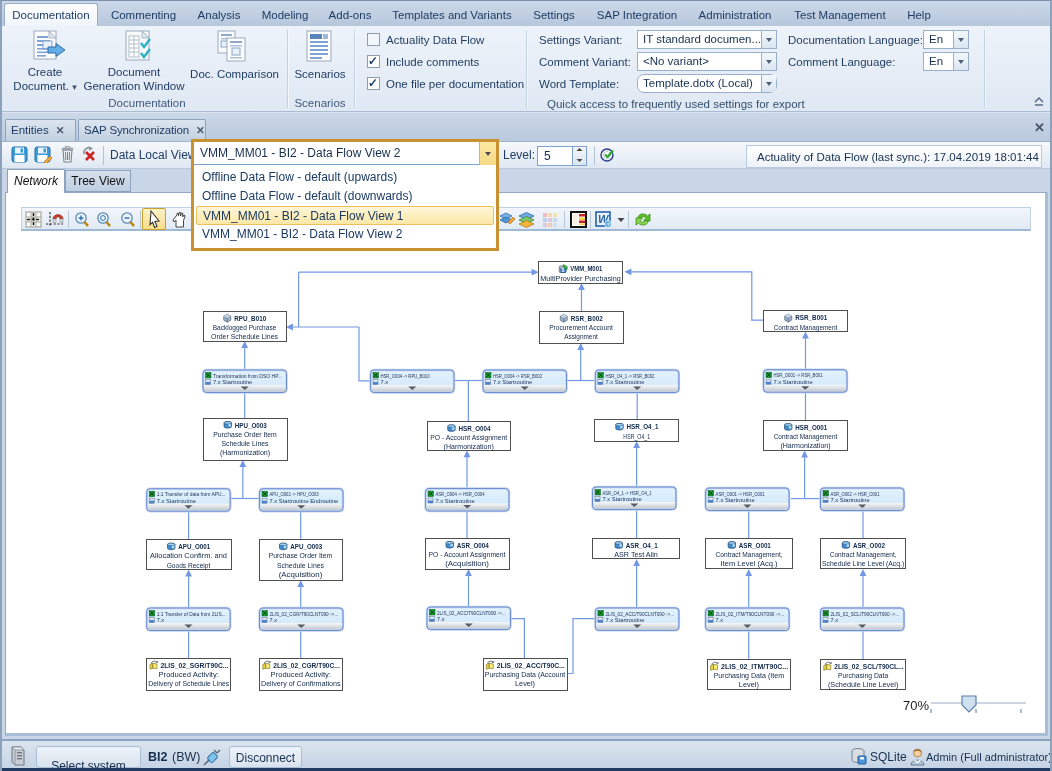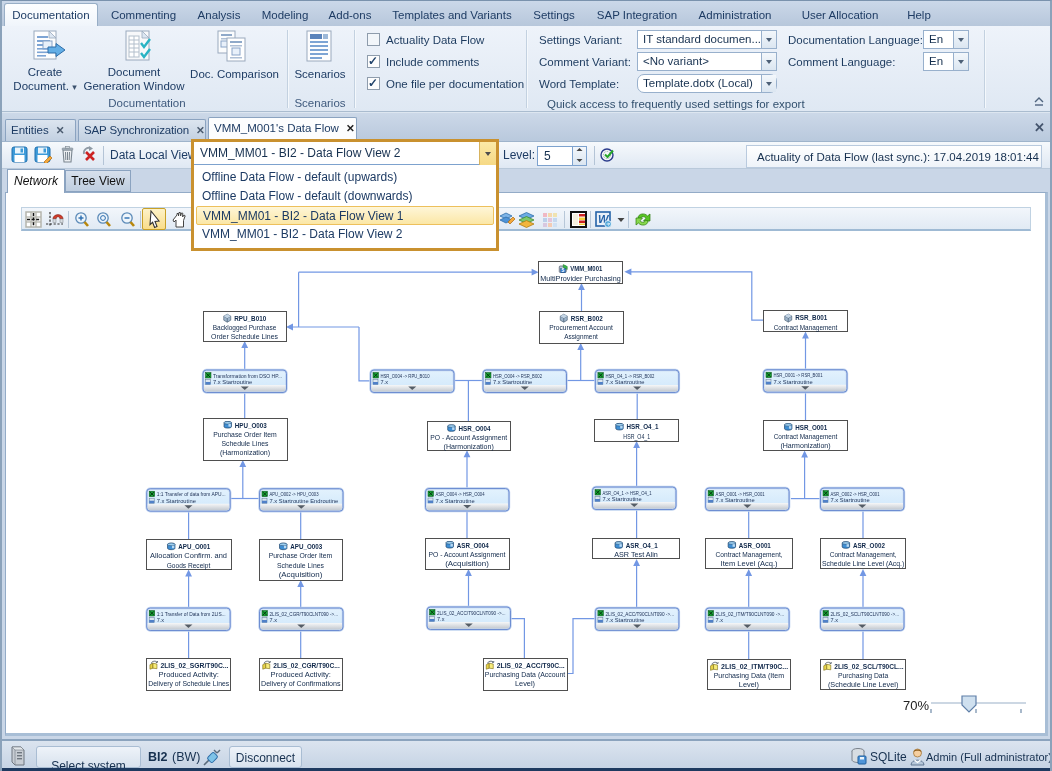--- a/index.html
+++ b/index.html
@@ -86,21 +86,21 @@
   <div id="menubar" class="abs">
     <div class="mtab sel" style="left:2px; width:94px;">Documentation</div>
     <div class="mtab" style="left:104px; width:75px;">Commenting</div>
     <div class="mtab" style="left:187px; width:60px;">Analysis</div>
     <div class="mtab" style="left:252px; width:62px;">Modeling</div>
     <div class="mtab" style="left:319px; width:58px;">Add-ons</div>
     <div class="mtab" style="left:385px; width:130px;">Templates and Variants</div>
     <div class="mtab" style="left:524px; width:56px;">Settings</div>
     <div class="mtab" style="left:588px; width:94px;">SAP Integration</div>
     <div class="mtab" style="left:688px; width:90px;">Administration</div>
-    <div class="mtab" style="left:786px; width:104px;">User Allocation</div>
+    <div class="mtab" style="left:786px; width:104px;">Test Management</div>
     <div class="mtab" style="left:897px; width:40px;">Help</div>
   </div>
   <div id="ribbon" class="abs">
 
     <svg class="abs" style="left:30px; top:4px;" width="60" height="34" viewBox="0 0 60 34">
       <g>
         <rect x="2" y="1" width="22" height="28" fill="#fdfdfe" stroke="#9aa9bd"></rect>
         <path d="M17 1 L24 8 L17 8 Z" fill="#dce6f2" stroke="#9aa9bd" stroke-width="0.8"></path>
         <rect x="5" y="6" width="11" height="2" fill="#7da4d4"></rect>
         <rect x="5" y="10" width="13" height="2" fill="#7da4d4"></rect>
@@ -195,21 +195,20 @@
     <div class="rlabel" style="left:545px; top:72px; color:#32506e;">Quick access to frequently used settings for export</div>
     <div class="gsep" style="left:982px;"></div>
     <svg class="abs" style="left:1030px; top:70px;" width="14" height="12" viewBox="0 0 14 12">
       <path d="M3 6 L7 2 L11 6" fill="none" stroke="#4f647e" stroke-width="1.4"></path>
       <line x1="3" y1="9" x2="11" y2="9" stroke="#4f647e" stroke-width="1.4"></line>
     </svg>
   </div>
   <div id="tabrow" class="abs">
     <div class="dtab" style="left:3px; width:71px;"><span class="lbl">Entities</span><span class="x">✕</span></div>
     <div class="dtab" style="left:76px; width:128px;"><span class="lbl" style="letter-spacing:-0.15px;">SAP Synchronization</span><span class="x">✕</span></div>
-    <div class="dtab act" style="left:206px; width:149px;"><span class="lbl">VMM_M001's Data Flow</span><span class="x" style="color:#222;">✕</span></div>
     <div id="tabclose">✕</div>
   </div>
   <div id="toolbar" class="abs">
 
     <svg class="abs" style="left:9px; top:4px;" width="17" height="17" viewBox="0 0 17 17">
       <rect x="1" y="1" width="15" height="15" rx="2" fill="#3d9ad8" stroke="#1f6fae"></rect>
       <rect x="4" y="1.5" width="9" height="6" fill="#eaf4fb"></rect>
       <rect x="9.5" y="2.5" width="2.5" height="4" fill="#3d9ad8"></rect>
       <rect x="3.5" y="9" width="10" height="7" fill="#fff"></rect>
     </svg>

